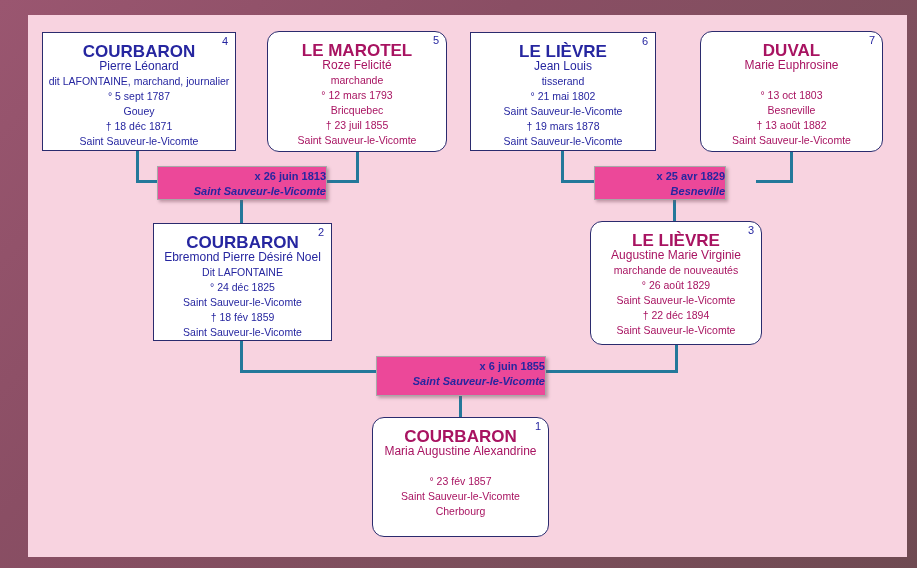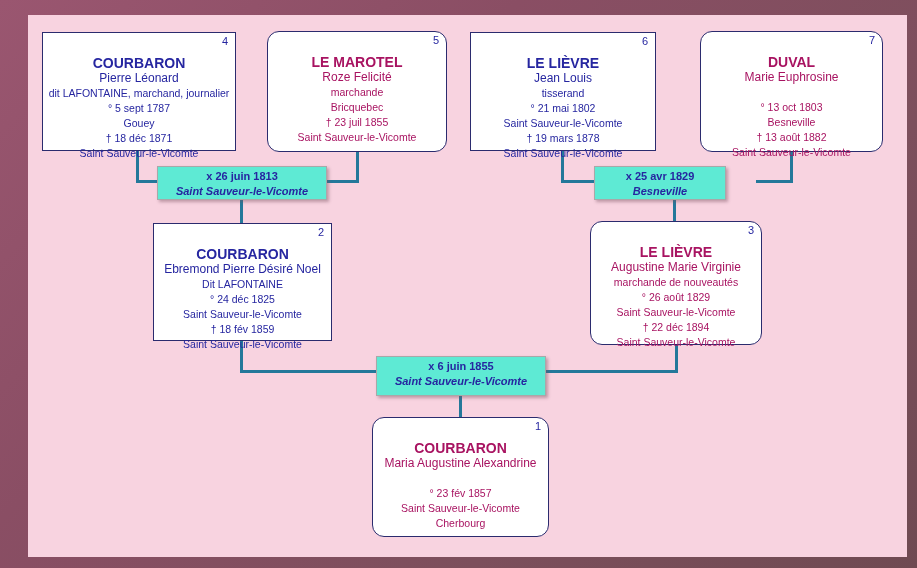--- a/index.html
+++ b/index.html
@@ -5,30 +5,30 @@
   html,body{margin:0;padding:0;}
   body{font-family:"Liberation Sans", sans-serif; background:#e9e9e9;}
   #stage{position:relative;width:917px;height:568px;overflow:hidden;}
   #frame{position:absolute;inset:0;background:linear-gradient(135deg,#9a5670 0%,#8a4e64 35%,#7c4f5c 70%,#6f4a52 100%);}
   #canvas{position:absolute;left:28px;top:15px;right:10px;bottom:11px;background:#f8d3e0;}
 
   .pbox{position:absolute;background:#ffffff;border:1px solid #2b2b6e;box-sizing:border-box;
         text-align:center;padding-top:11px;line-height:15px;}
   .pbox.rounded{border-radius:12px;}
   .pbox .num{position:absolute;top:3px;right:7px;font-size:11px;color:#2626a0;line-height:11px;}
-  .surname{font-size:14px;font-weight:bold;margin-top:12px;}
+  .surname{font-size:17px;font-weight:bold;}
   .given{font-size:12px;font-weight:normal;}
   .detail{font-size:10.5px;min-height:15px;}
   .place{}
   .male{color:#2626a0;}
   .female{color:#a81361;}
 
-  .mbox{position:absolute;background:#5eead4;border:1px solid #a8a8a8;box-sizing:border-box;
+  .mbox{position:absolute;background:#ec4899;border:1px solid #a8a8a8;box-sizing:border-box;
         box-shadow:2px 2px 3px rgba(120,80,95,0.45);
-        text-align:center;color:#2626a0;font-size:11px;font-weight:bold;line-height:15px;padding-top:2px;}
+        text-align:right;color:#2626a0;font-size:11px;font-weight:bold;line-height:15px;padding-top:2px;}
   .mbox .mplace{font-style:italic;}
 
   .line{position:absolute;background:#24789a;}
 </style>
 </head>
 <body>
 
 <div id="stage">
   <div id="frame"></div>
   <div id="canvas"></div>
@@ -58,20 +58,21 @@
     <div class="detail place">Gouey</div>
     <div class="detail">† 18 déc 1871</div>
     <div class="detail place">Saint Sauveur-le-Vicomte</div>
   </div>
 
   <div class="pbox rounded female" style="left:267px;top:31px;width:180px;height:121px">
     <span class="num">5</span>
     <div class="surname">LE MAROTEL</div>
     <div class="given">Roze Felicité</div>
     <div class="detail">marchande</div>
+    <div class="detail">° 12 mars 1793</div>
     <div class="detail place">Bricquebec</div>
     <div class="detail">† 23 juil 1855</div>
     <div class="detail place">Saint Sauveur-le-Vicomte</div>
   </div>
 
   <div class="pbox male" style="left:470px;top:32px;width:186px;height:119px">
     <span class="num">6</span>
     <div class="surname">LE LIÈVRE</div>
     <div class="given">Jean Louis</div>
     <div class="detail">tisserand</div>

